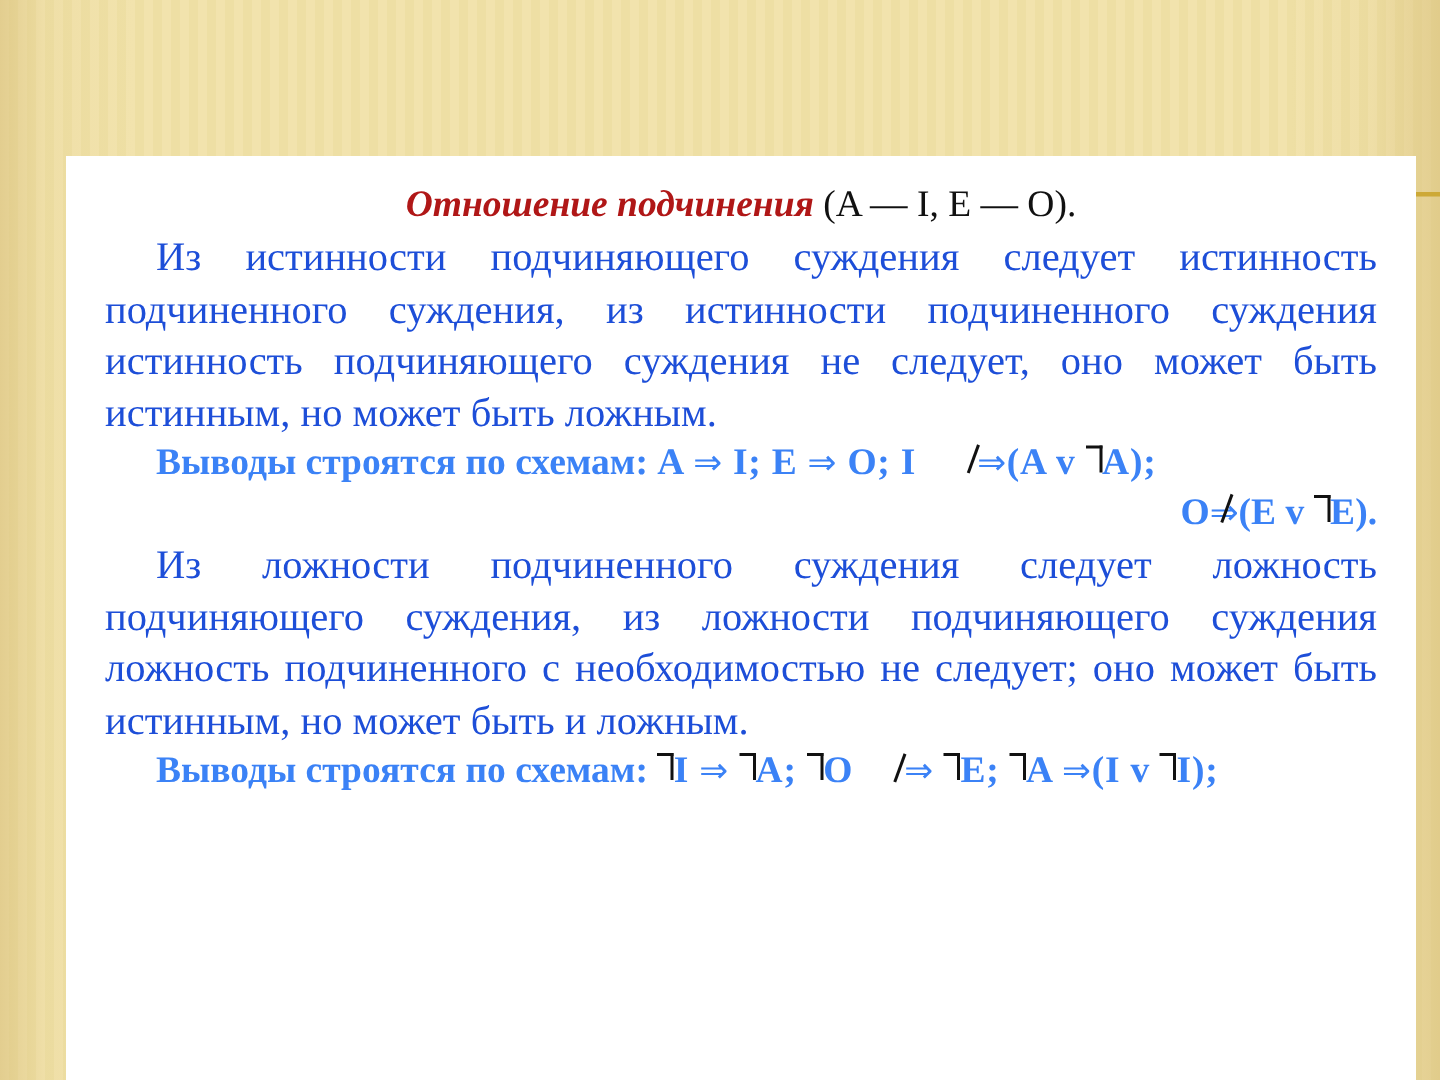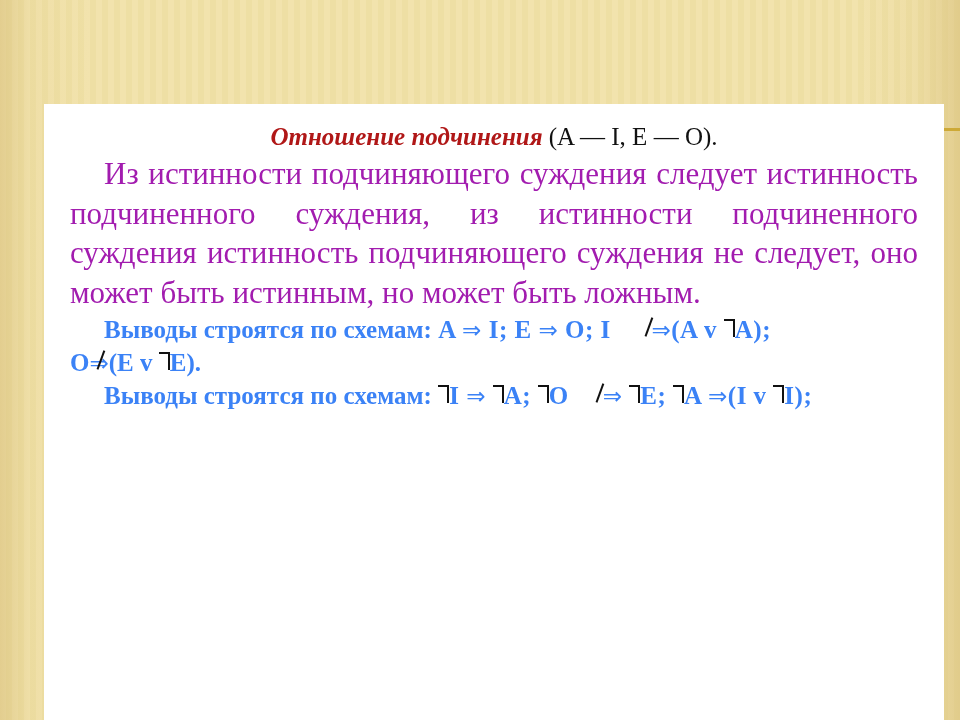--- a/index.html
+++ b/index.html
@@ -70,41 +70,41 @@
   .title .red {
     color: #b01717;
     font-weight: bold;
     font-style: italic;
   }
   .title .blk {
     color: #111;
     font-weight: normal;
   }
   p.body {
-    font-size: 31px;
-    color: #a21caf;
+    font-size: 27px;
+    color: #1d4ed8;
     text-align: justify;
     text-justify: inter-word;
     margin: 0 0 1px 0;
     line-height: 1.28;
     text-indent: 34px;
   }
   p.schema {
     font-size: 25px;
     color: #3b82f6;
     font-weight: bold;
     margin: 0 0 1px 0;
     line-height: 1.28;
     text-align: justify;
     text-justify: inter-word;
     text-indent: 34px;
   }
   p.schema.cont {
     text-indent: 0;
-    text-align: left;
+    text-align: right;
   }
   .neg {
     display: inline-block;
     position: relative;
     width: 11px;
     vertical-align: baseline;
   }
   .neg::before {
     content: "";
     position: absolute;
@@ -170,20 +170,21 @@
         <span class="neg"></span><span>A</span><span>)</span><span>;</span>
       </span>
     </p>
 
     <p class="schema cont">
       <span>O</span><span class="arrx">⇒</span><span>(</span><span>E</span>
       <span>v</span>
       <span class="neg"></span><span>E</span><span>)</span><span>.</span>
     </p>
 
+    <p class="body">Из ложности подчиненного суждения следует ложность подчиняющего суждения, из ложности подчиняющего суждения ложность подчиненного с необходимостью не следует; оно может быть истинным, но может быть и ложным.</p>
 
     <p class="schema">
       <span>Выводы строятся по схемам:</span>
       <span class="sp">
         <span class="neg"></span><span>I</span>
         <span class="arr">⇒</span>
         <span class="neg"></span><span>A</span><span>;</span>
         <span class="neg"></span><span>O</span><span class="arrx">⇒</span>
         <span class="neg"></span><span>E</span><span>;</span>
         <span class="neg"></span><span>A</span>

